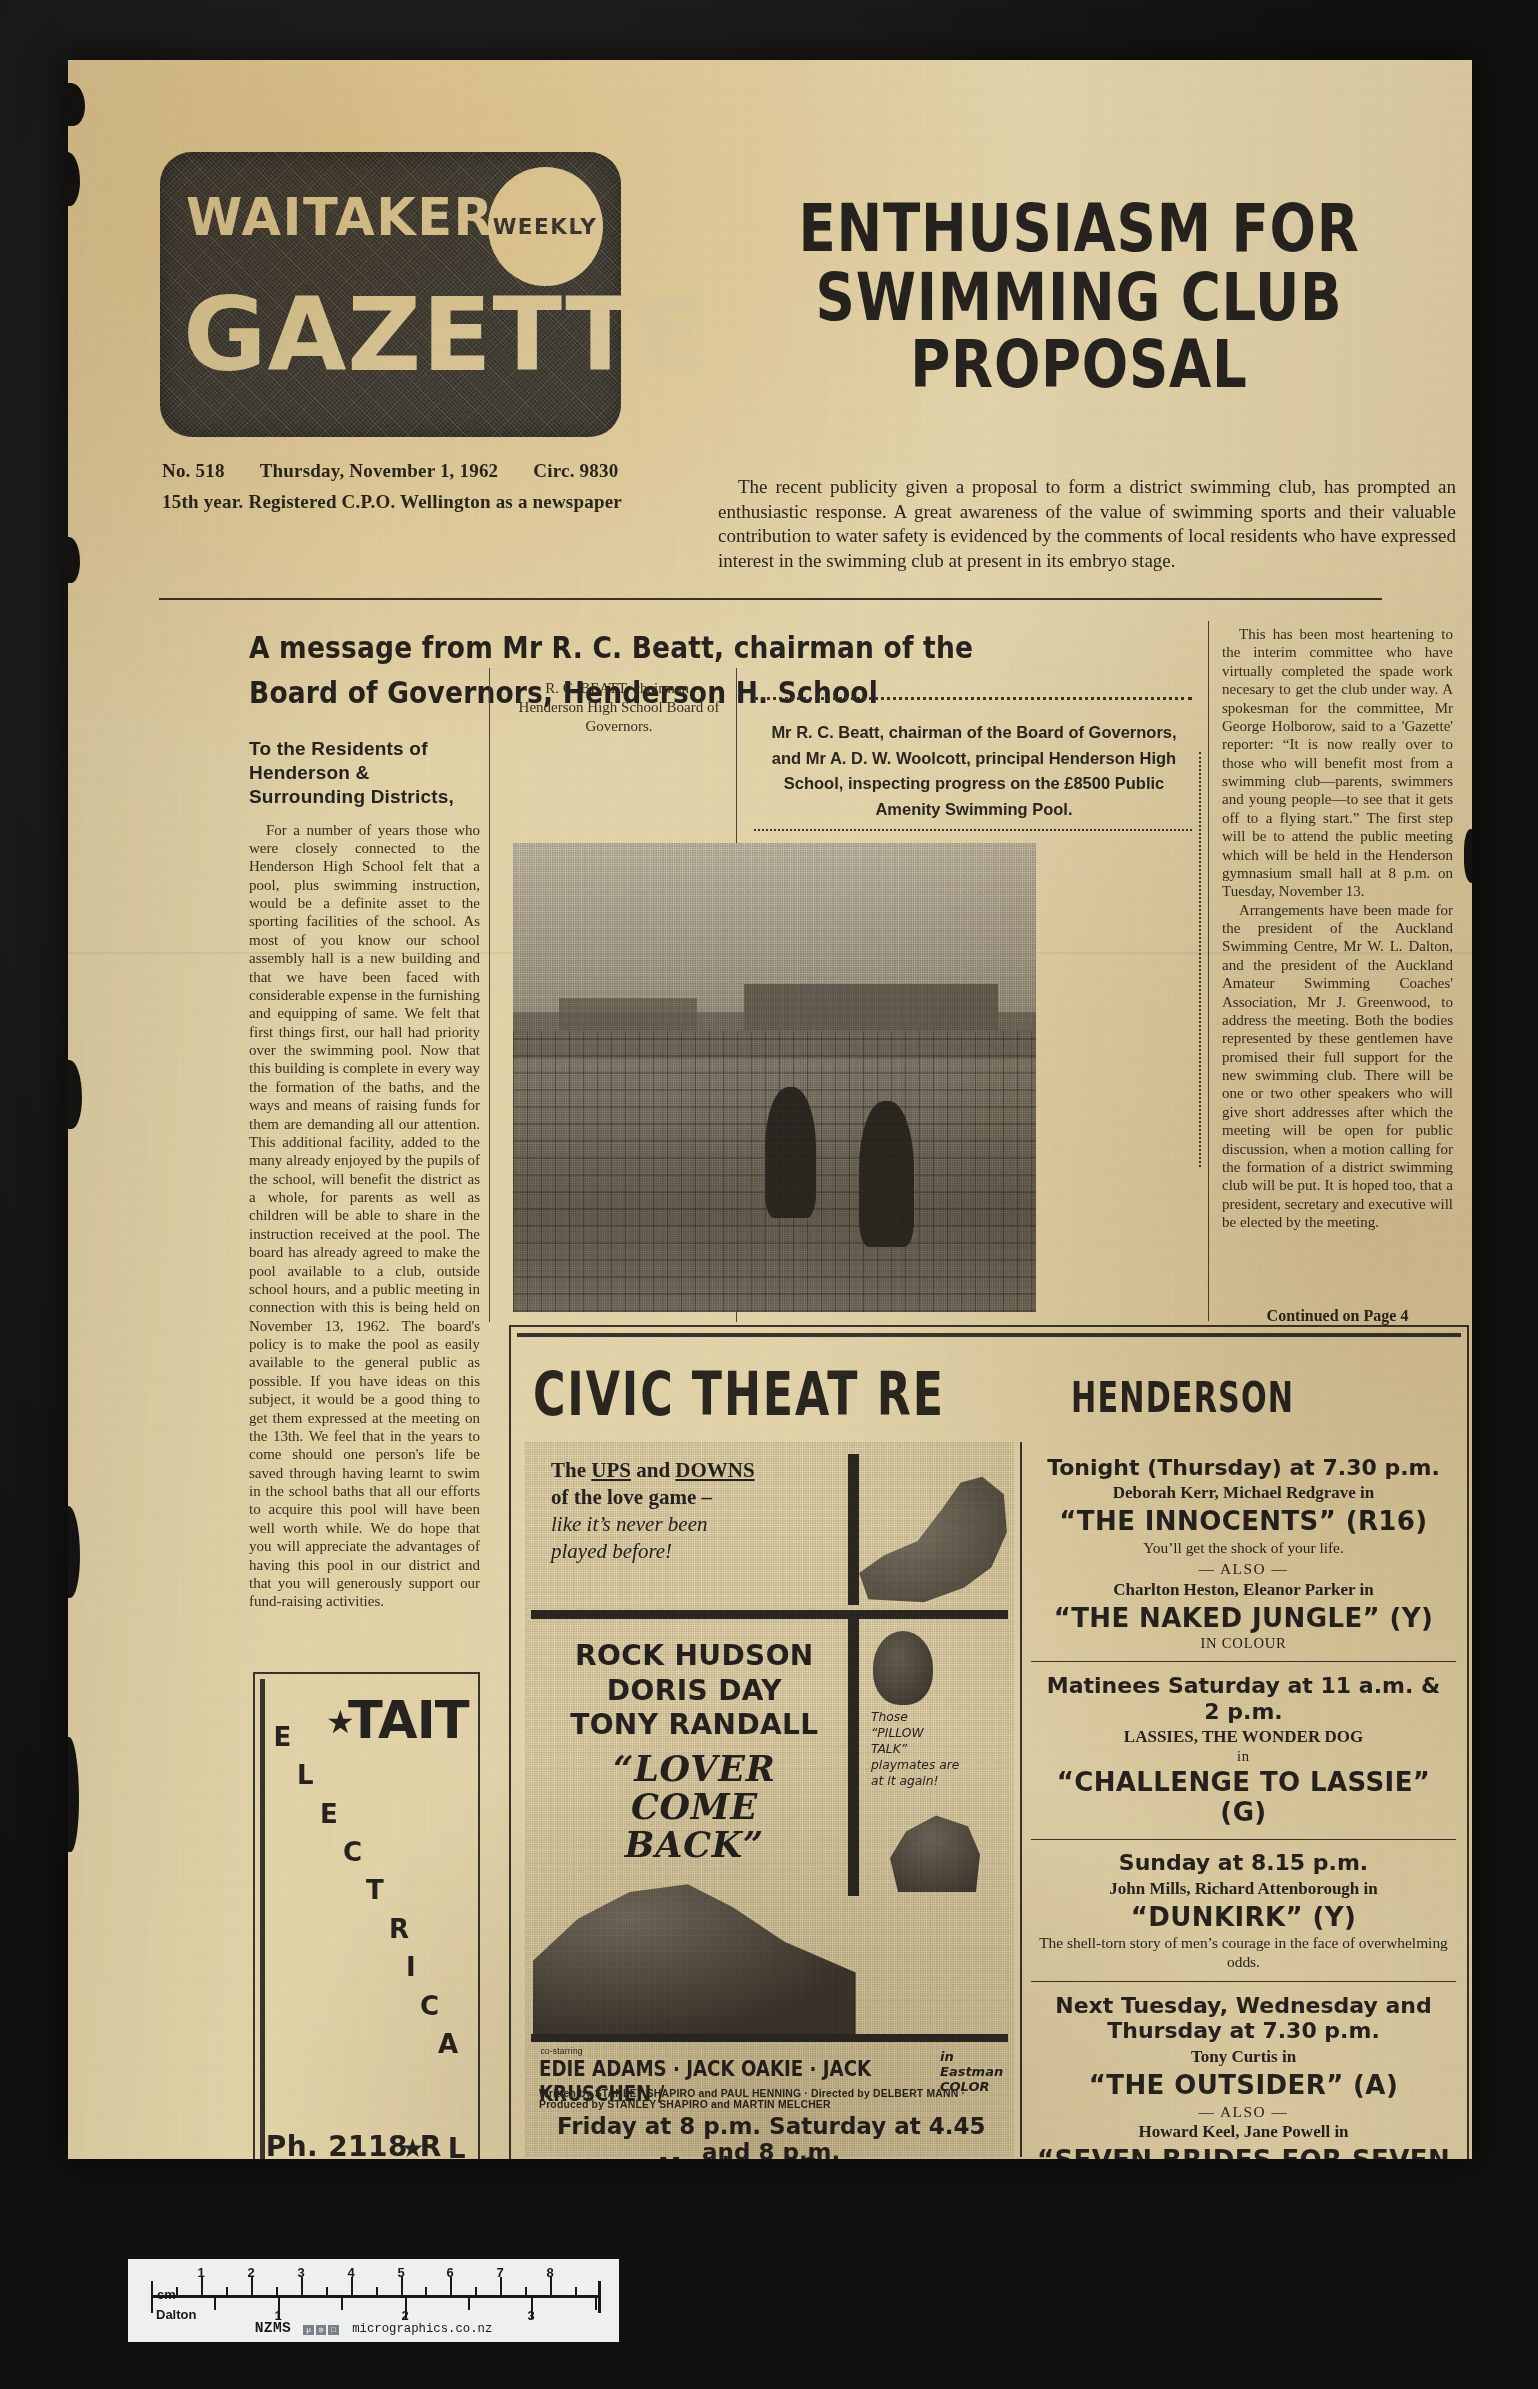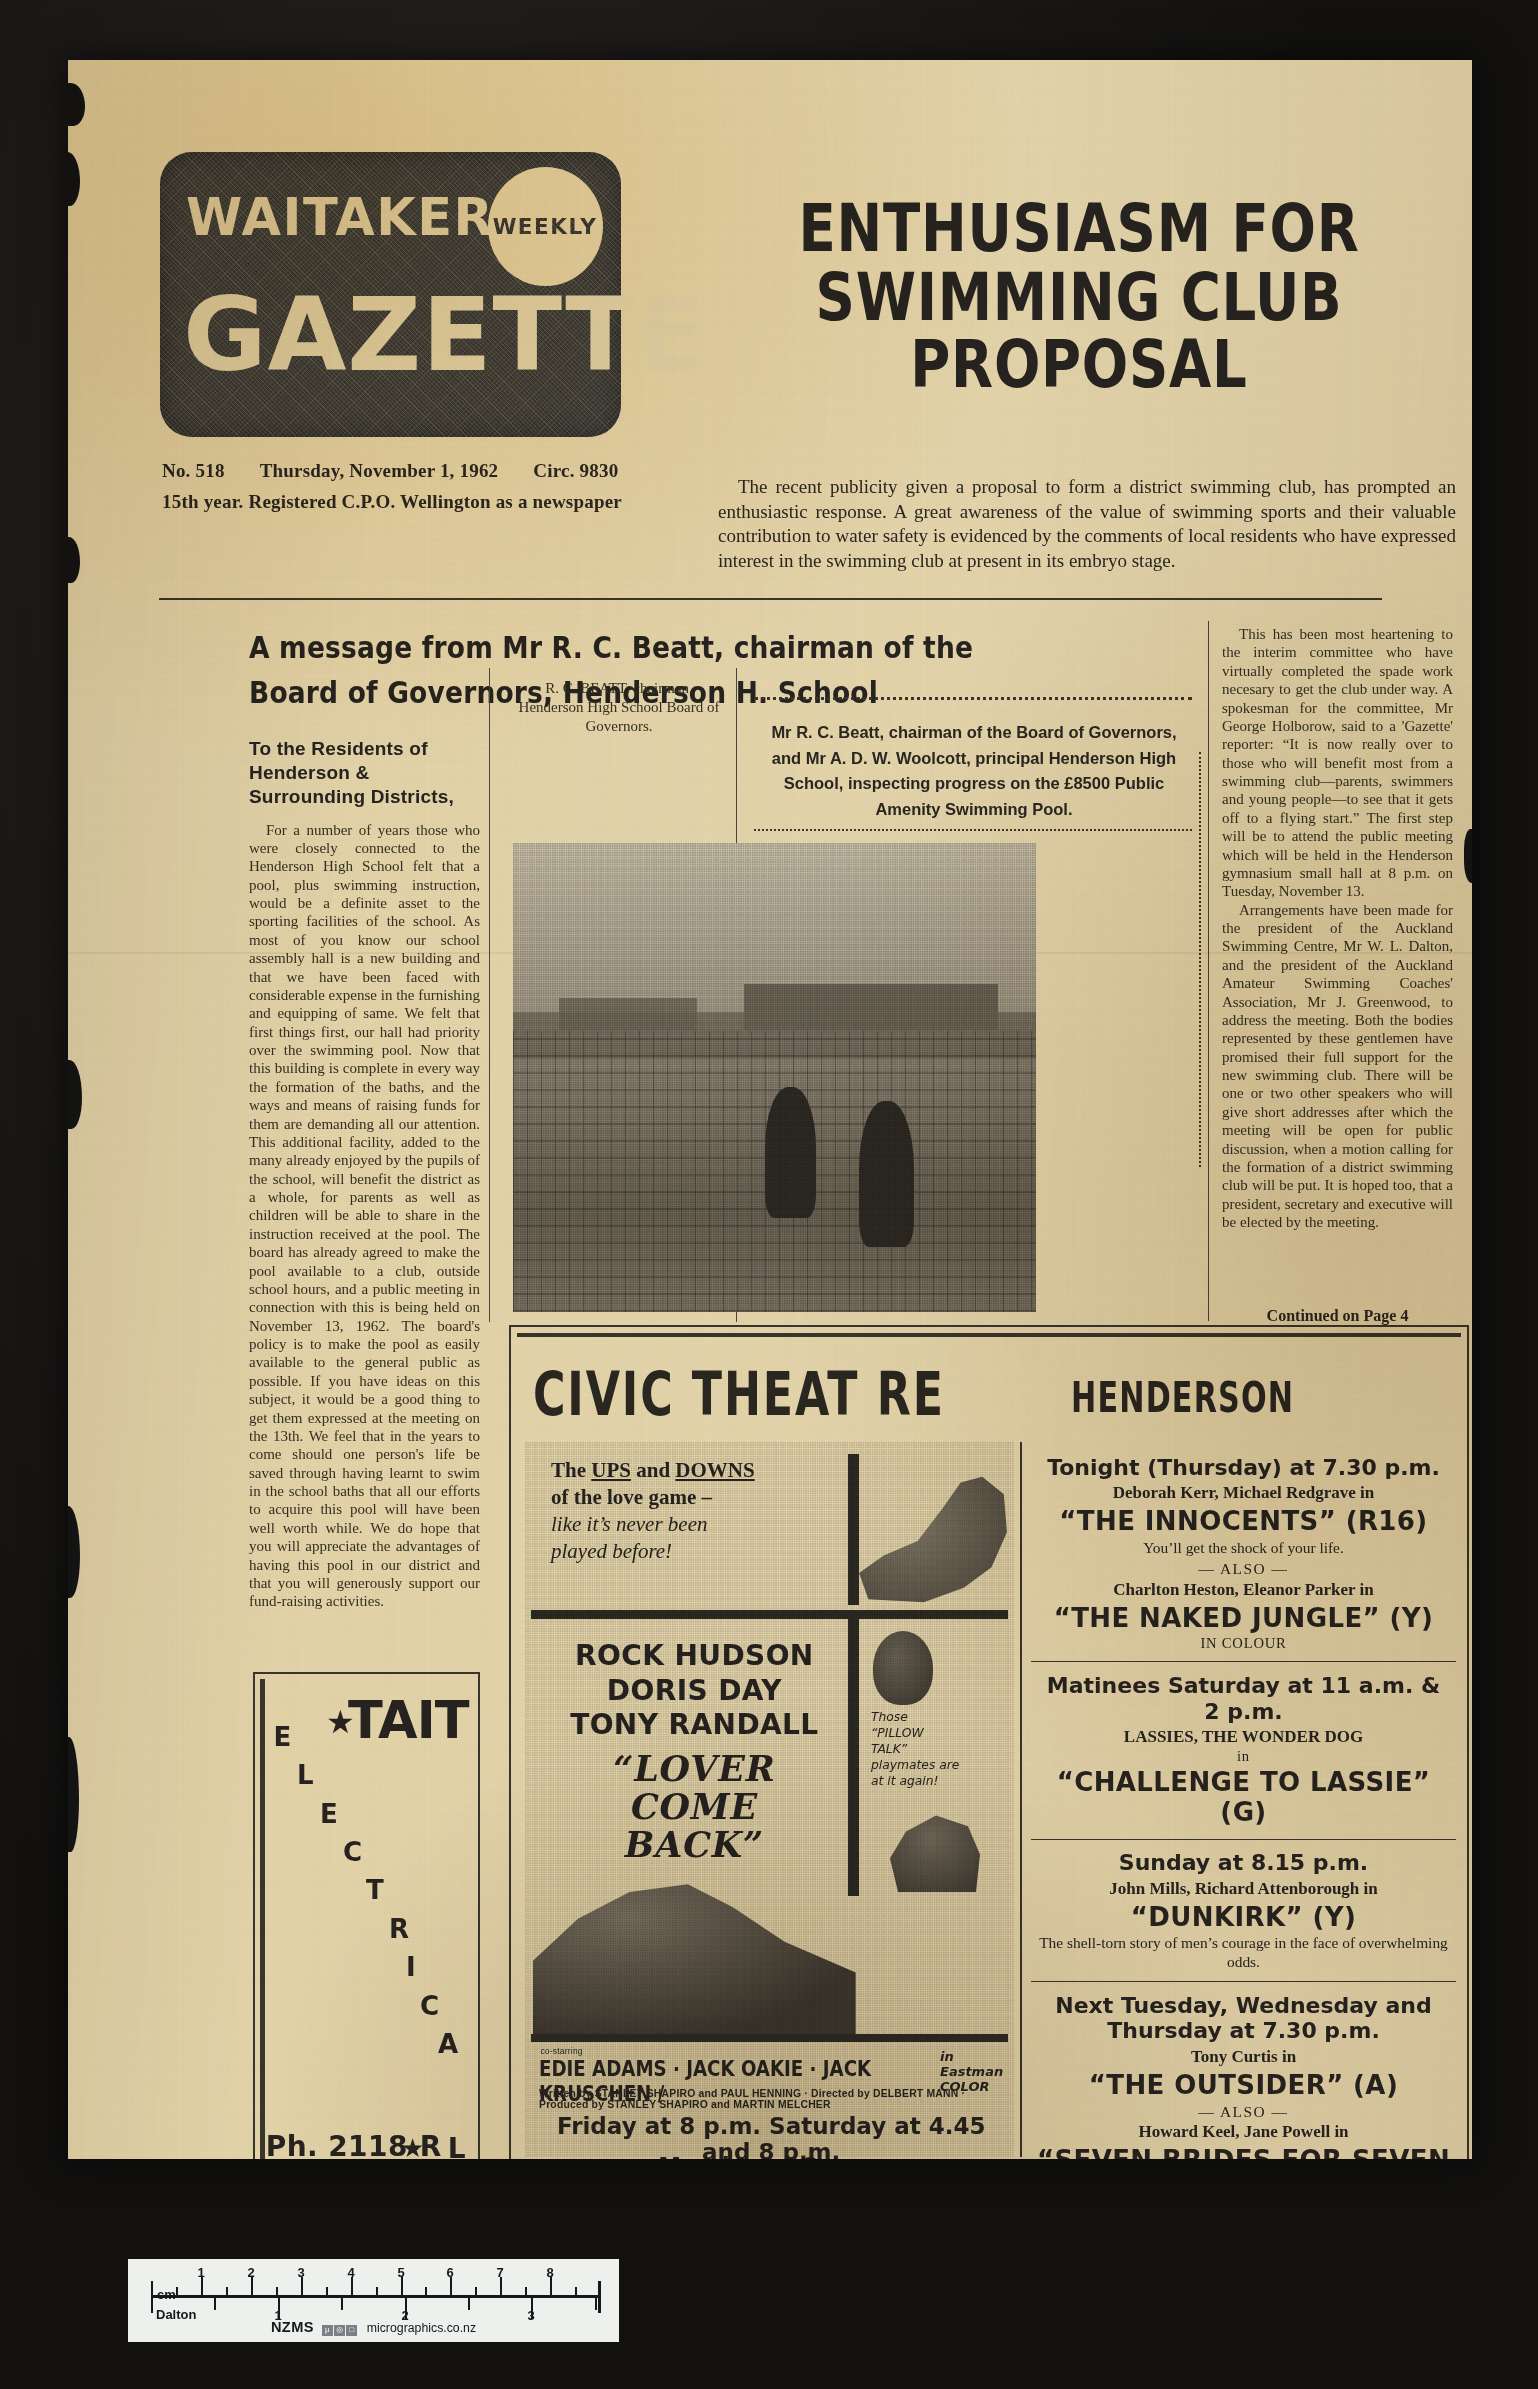--- a/index.html
+++ b/index.html
@@ -295,21 +295,21 @@
   #ruler .tick.cm-maj{top:3.1px;height:20px;}
   #ruler .tick.cm-min{top:12.3px;height:10.8px;}
   #ruler .tick.in-maj{top:23px;height:21.5px;}
   #ruler .tick.in-min{top:23px;height:12.3px;}
   #ruler .numcm{position:absolute;top:-9.2px;font-family:"Liberation Sans",sans-serif;font-weight:700;font-size:13px;color:#16181a;transform:translateX(-50%);}
   #ruler .numin{position:absolute;top:34px;font-family:"Liberation Sans",sans-serif;font-weight:700;font-size:13px;color:#16181a;transform:translateX(-50%);}
   #lbl-cm{position:absolute;left:29px;top:28px;font-family:"Liberation Sans",sans-serif;font-weight:700;font-size:13px;color:#16181a;}
   #lbl-in{position:absolute;left:28px;top:48px;font-family:"Liberation Sans",sans-serif;font-weight:700;font-size:13px;color:#16181a;}
   #nzms{
     position:absolute;left:0;right:0;bottom:6.2px;text-align:center;
-    font-family:Liberation Sans, sans-serif;font-size:12.3px;color:#16181a;
+    font-family:Liberation Mono, monospace;font-size:12.3px;color:#16181a;
   }
   #nzms b{font-size:14.6px;letter-spacing:0.4px;}
   #nzms .chips{display:inline-block;margin:0 4.6px;vertical-align:middle;}
   #nzms .chip{display:inline-block;width:10.8px;height:10.8px;background:#7b8088;color:#fff;
     font-size:7.7px;line-height:10.8px;text-align:center;margin-right:1.5px;}
 </style>
 </head>
 <body>
 
 <div id="backdrop"></div>

